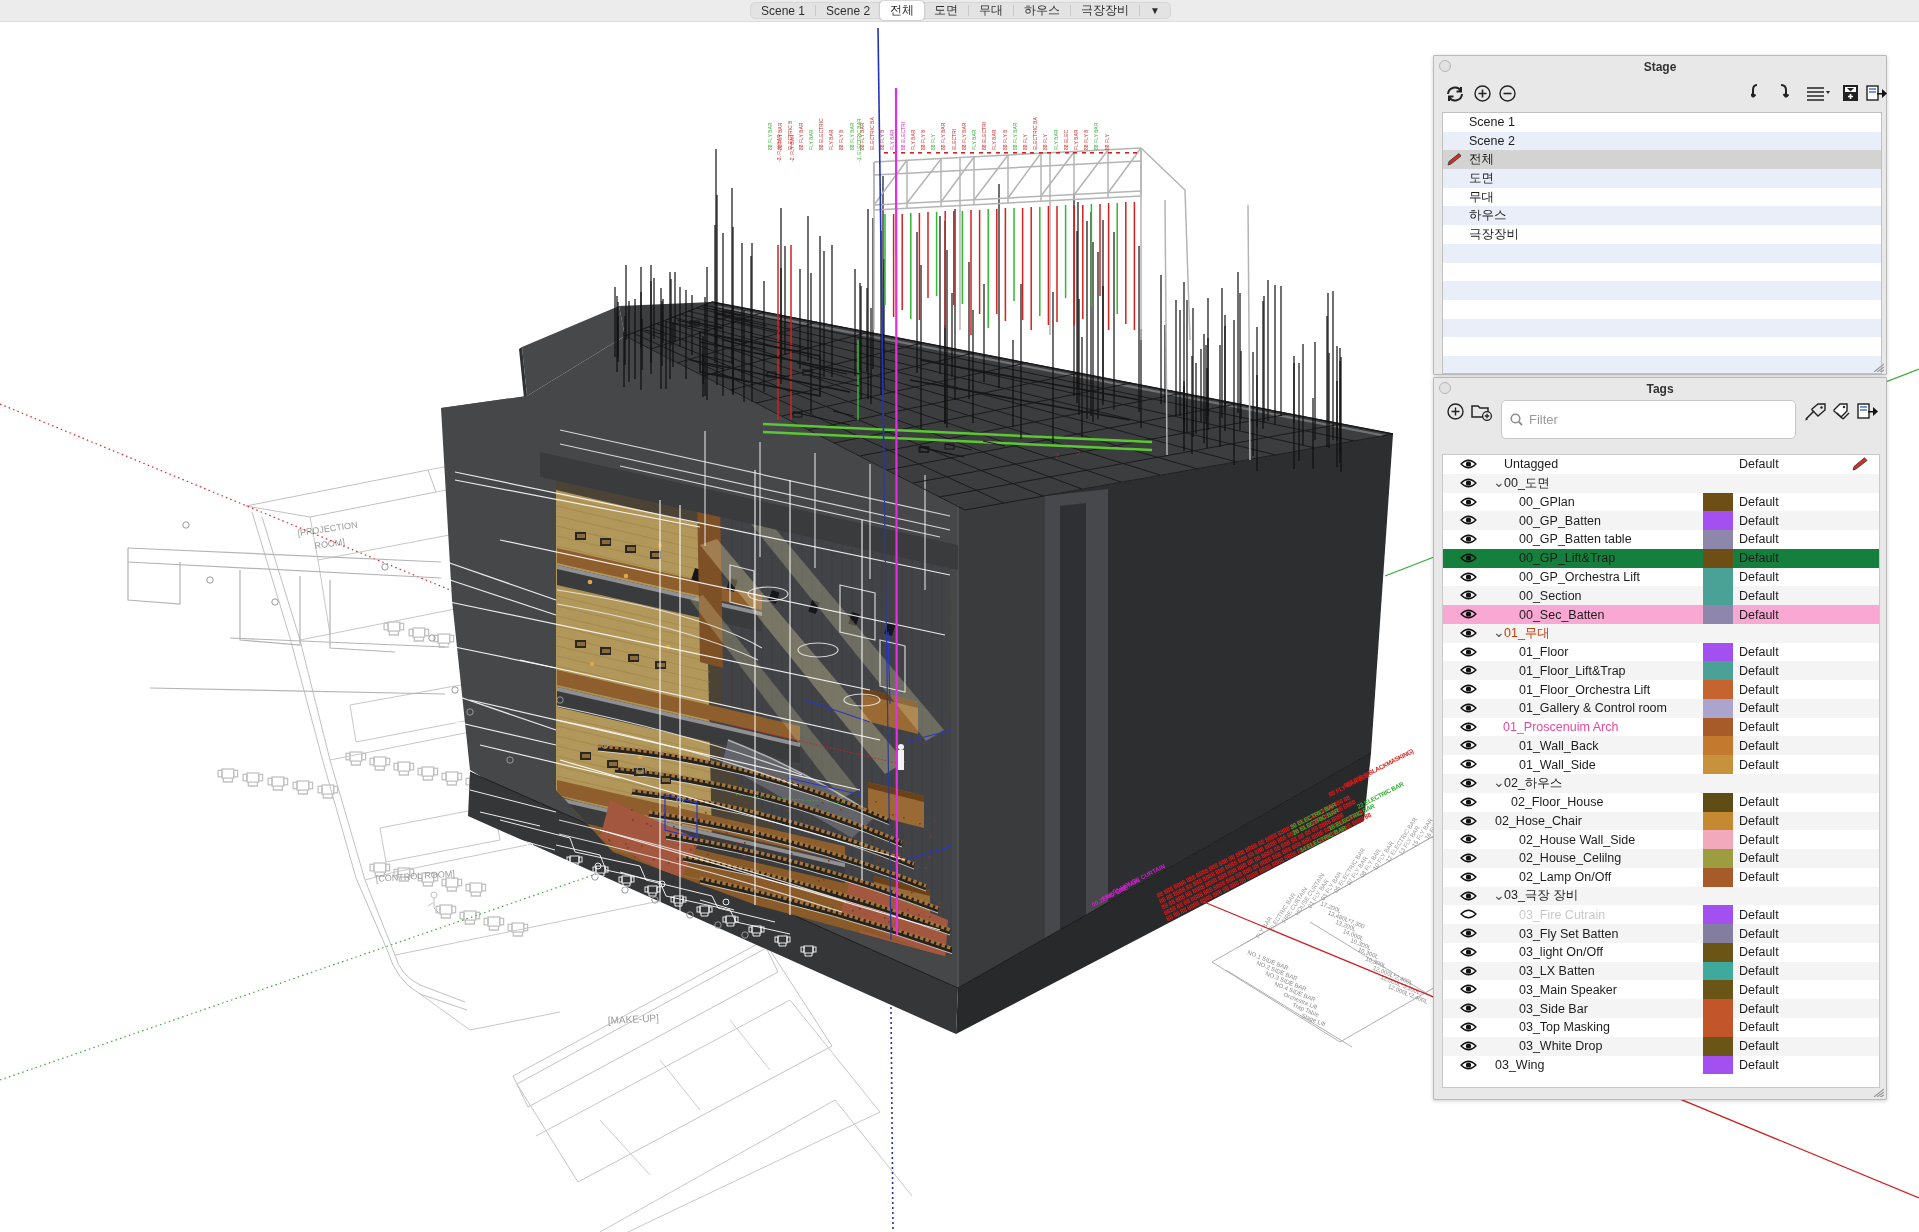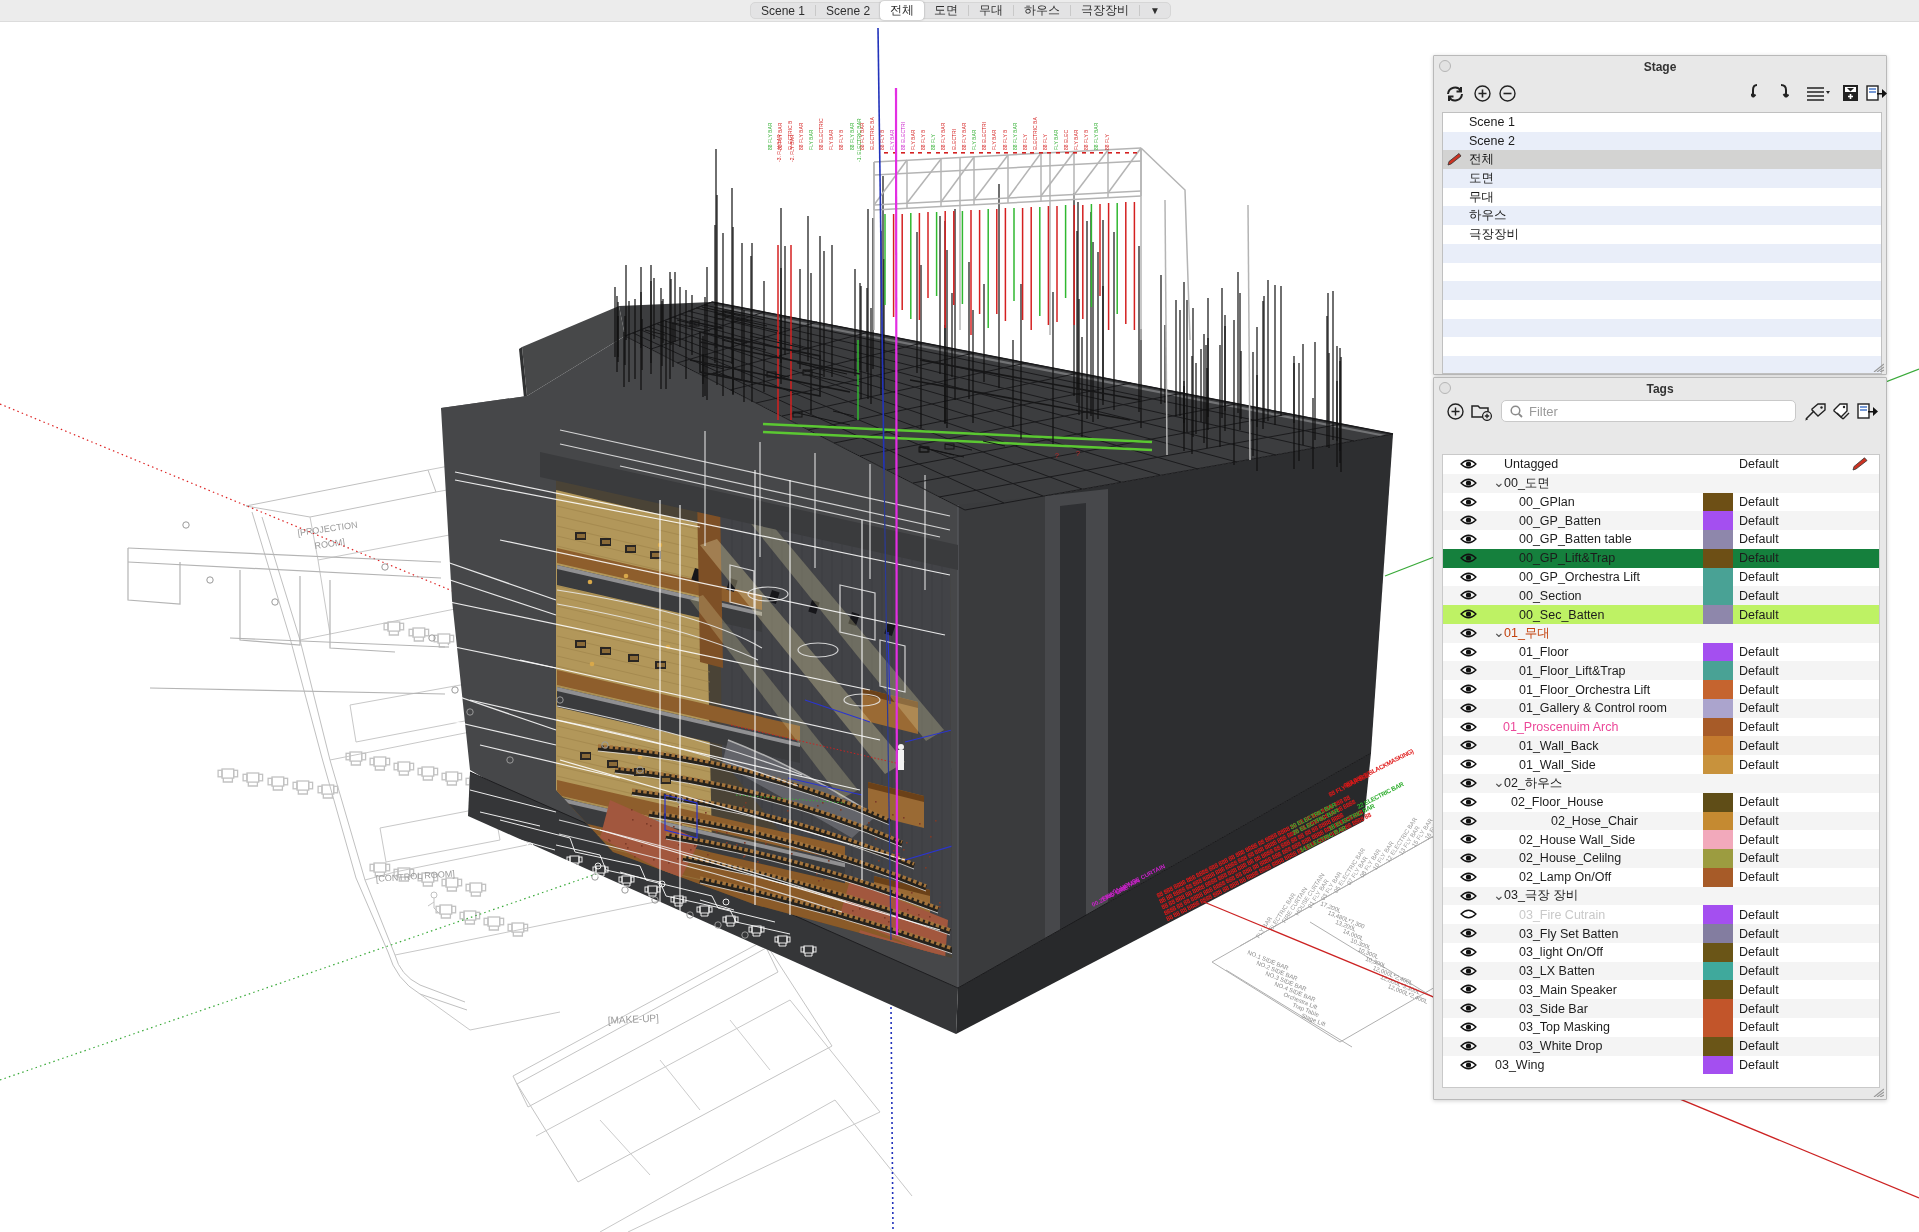--- a/index.html
+++ b/index.html
@@ -21,21 +21,21 @@
 .ticon { position:absolute; }
 .tlist { position:absolute; left:8px; top:76px; width:438px; height:634px; background:#fff; border:1px solid #c9c9c9; overflow:hidden; }
 .thead { position:absolute; left:8px; top:52px; width:438px; height:24px; background:#f6f6f6; border:1px solid #c9c9c9; border-bottom:1px solid #dcdcdc; font-size:12px; color:#3c3c3c; }
 .trow { height:18.77px; display:flex; align-items:center; font-size:12.5px; position:relative; }
 .teye { position:absolute; left:17px; top:3px; }
 .chev { position:absolute; left:50px; top:0px; color:#555; font-size:14px; }
 .tname { white-space:nowrap; }
 .sw { position:absolute; left:260px; width:30px; height:18.77px; }
 .dfl { position:absolute; left:296px; color:#1c1c1c; }
 .tpen { position:absolute; right:10px; top:2px; }
-.filter { position:absolute; left:67px; top:22px; width:295px; height:22px; background:#fff; border:1px solid #c9c9c9; border-radius:5px; font-size:13px; color:#9a9a9a; display:flex; align-items:center;text-align:right; }
+.filter { position:absolute; left:67px; top:22px; width:295px; height:39px; background:#fff; border:1px solid #c9c9c9; border-radius:5px; font-size:13px; color:#9a9a9a; display:flex; align-items:center;text-align:right; }
 </style></head>
 <body>
 <svg id="viewport" width="1919" height="1210" viewBox="0 22 1919 1210">
 <g stroke="#c6c6c6" fill="none" stroke-width="1">
 <path d="M246,506 L428,470 L436,492 L310,517 Z" stroke="#c0c0c0" fill="none" stroke-width="1"></path>
 <path d="M310,517 L318,560 L460,533 L640,498 L660,492" stroke="#c8c8c8" fill="none" stroke-width="1"></path>
 <path d="M262,517 L300,640 L330,760 L365,880 L395,955 Q400,975 420,985 L465,1002" stroke="#c0c0c0" fill="none" stroke-width="1"></path>
 <path d="M252,512 L290,638 L322,758 L356,878 L388,952 Q396,980 420,994 L467,1010" stroke="#c0c0c0" fill="none" stroke-width="1"></path>
 <path d="M428,470 L700,418 L770,442" stroke="#c8c8c8" fill="none" stroke-width="1"></path>
 <path d="M436,492 L705,443" stroke="#c8c8c8" fill="none" stroke-width="1"></path>
@@ -1368,21 +1368,21 @@
       </div>
 <div class="trow" style="background:#f4f4f4">
         <span class="teye"><svg width="17" height="12" viewBox="0 0 17 12">
             <path d="M1,6 Q8.5,-1.5 16,6 Q8.5,13.5 1,6 Z" fill="none" stroke="#111" stroke-width="1.2"></path>
             <circle cx="8.5" cy="6" r="2.6" fill="#111"></circle>
           </svg></span>
         <span class="tname" style="margin-left:76px;color:#1c1c1c">00_Section</span>
         <div class="sw" style="background:#49a295"></div>
         <span class="dfl">Default</span>
       </div>
-<div class="trow" style="background:#bef264">
+<div class="trow" style="background:#f9a8d4">
         <span class="teye"><svg width="17" height="12" viewBox="0 0 17 12">
             <path d="M1,6 Q8.5,-1.5 16,6 Q8.5,13.5 1,6 Z" fill="none" stroke="#111" stroke-width="1.2"></path>
             <circle cx="8.5" cy="6" r="2.6" fill="#111"></circle>
           </svg></span>
         <span class="tname" style="margin-left:76px;color:#1c1c1c">00_Sec_Batten</span>
         <div class="sw" style="background:#8e87ab"></div>
         <span class="dfl">Default</span>
       </div>
 <div class="trow" style="background:#f4f4f4">
         <span class="chev">⌄</span>
@@ -1470,21 +1470,21 @@
           </svg></span>
         <span class="tname" style="margin-left:68px;color:#1c1c1c">02_Floor_House</span>
         <div class="sw" style="background:#5f4d17"></div>
         <span class="dfl">Default</span>
       </div>
 <div class="trow" style="background:#f4f4f4">
         <span class="teye"><svg width="17" height="12" viewBox="0 0 17 12">
             <path d="M1,6 Q8.5,-1.5 16,6 Q8.5,13.5 1,6 Z" fill="none" stroke="#111" stroke-width="1.2"></path>
             <circle cx="8.5" cy="6" r="2.6" fill="#111"></circle>
           </svg></span>
-        <span class="tname" style="margin-left:108px;color:#1c1c1c">02_Hose_Chair</span>
+        <span class="tname" style="margin-left:52px;color:#1c1c1c">02_Hose_Chair</span>
         <div class="sw" style="background:#c58a31"></div>
         <span class="dfl">Default</span>
       </div>
 <div class="trow" style="background:#ffffff">
         <span class="teye"><svg width="17" height="12" viewBox="0 0 17 12">
             <path d="M1,6 Q8.5,-1.5 16,6 Q8.5,13.5 1,6 Z" fill="none" stroke="#111" stroke-width="1.2"></path>
             <circle cx="8.5" cy="6" r="2.6" fill="#111"></circle>
           </svg></span>
         <span class="tname" style="margin-left:76px;color:#1c1c1c">02_House Wall_Side</span>
         <div class="sw" style="background:#f2a9bb"></div>

